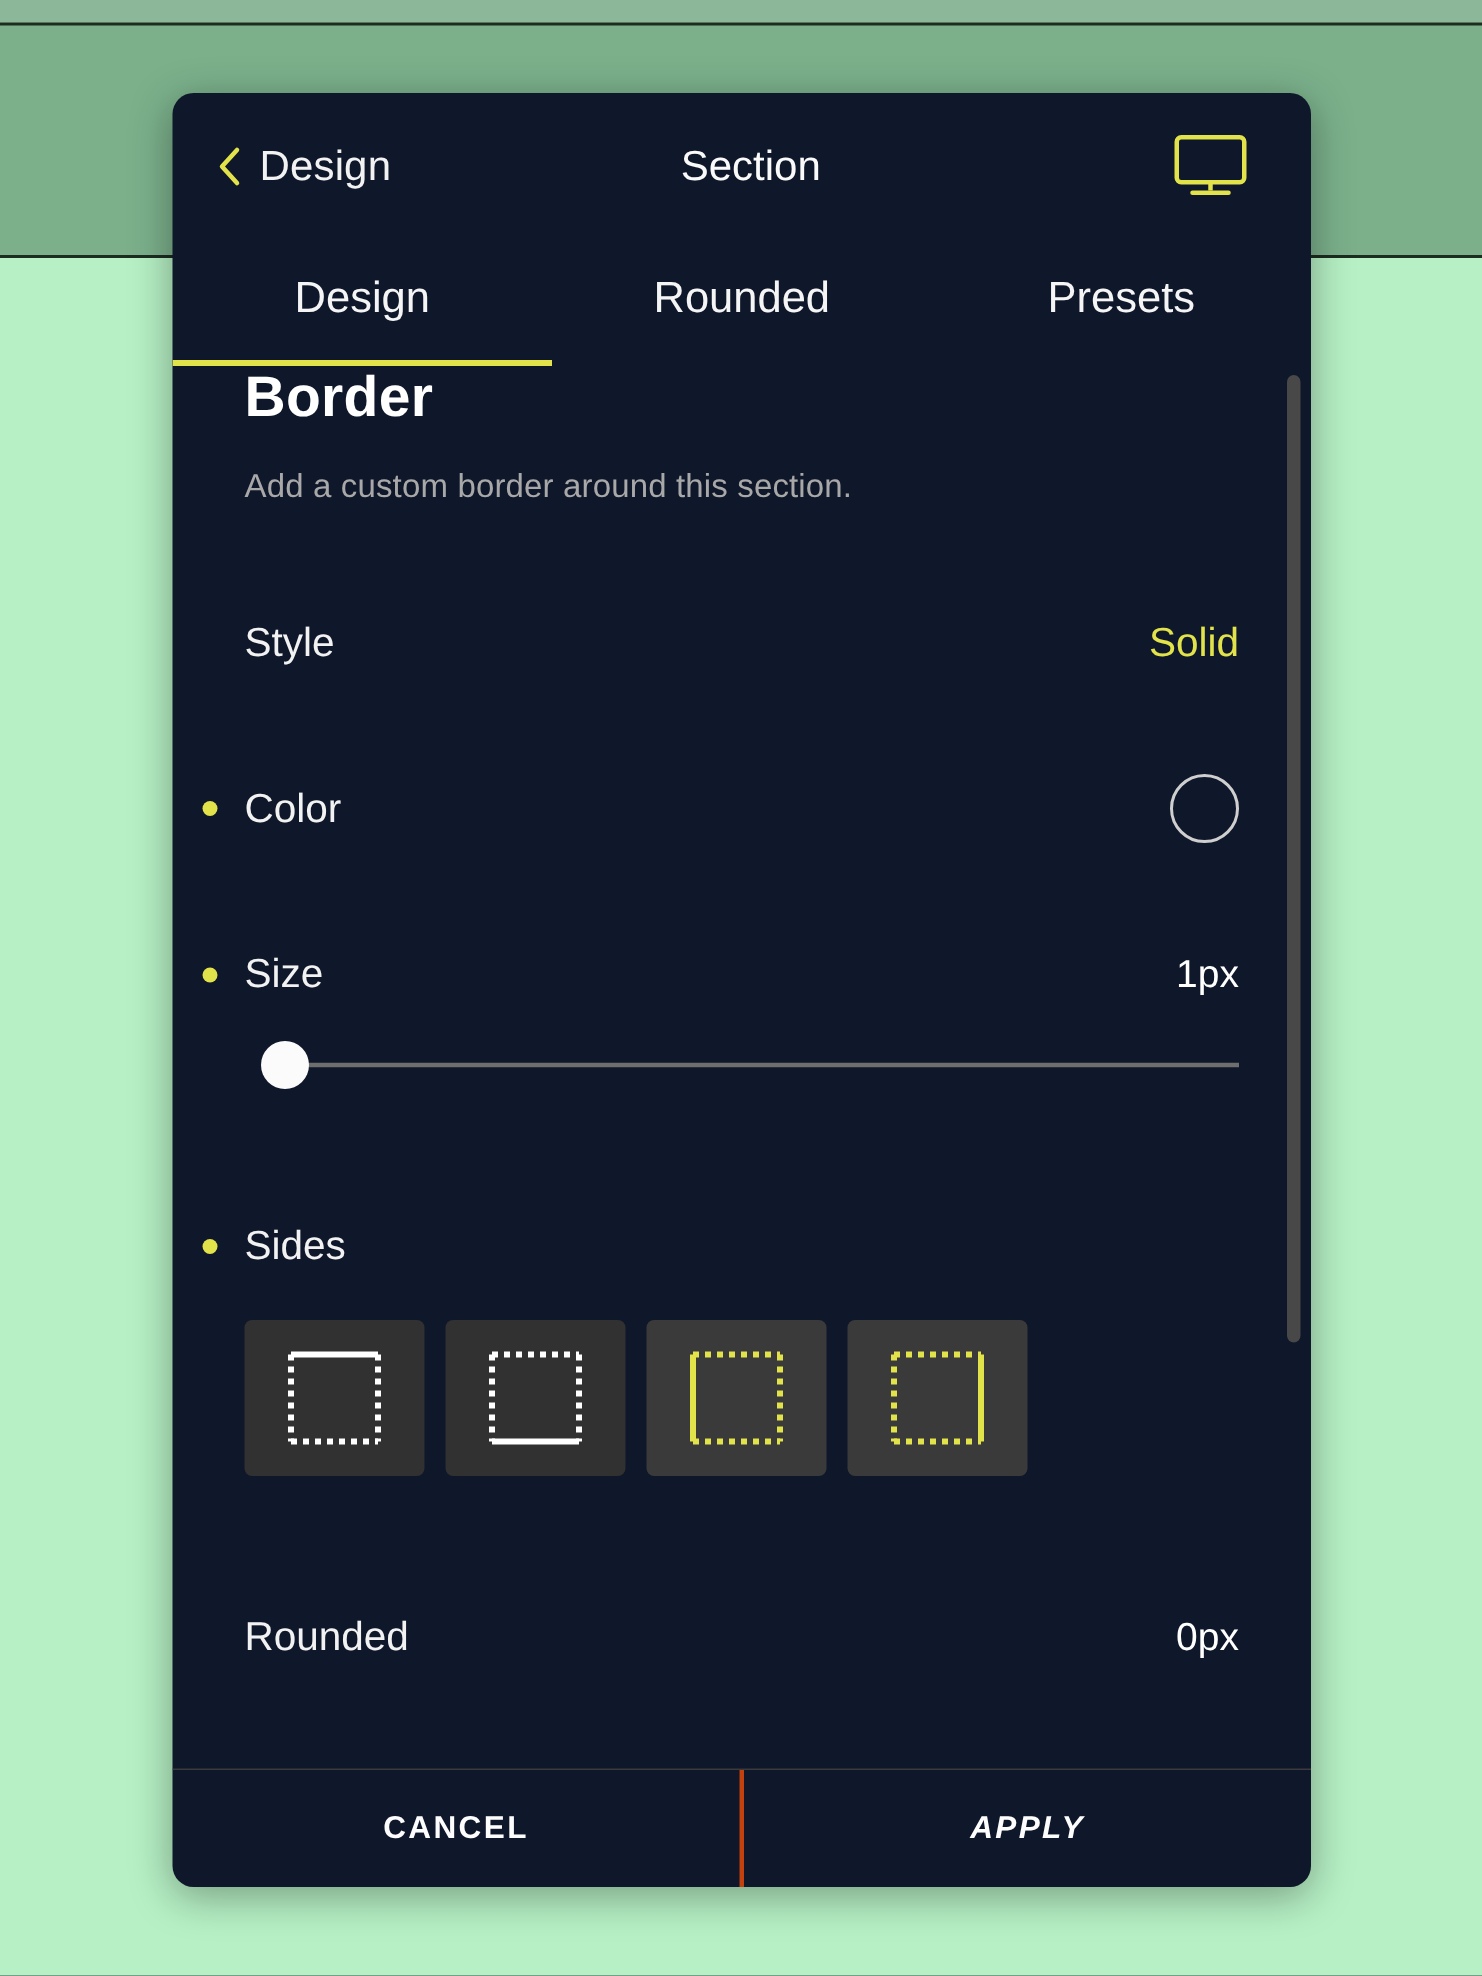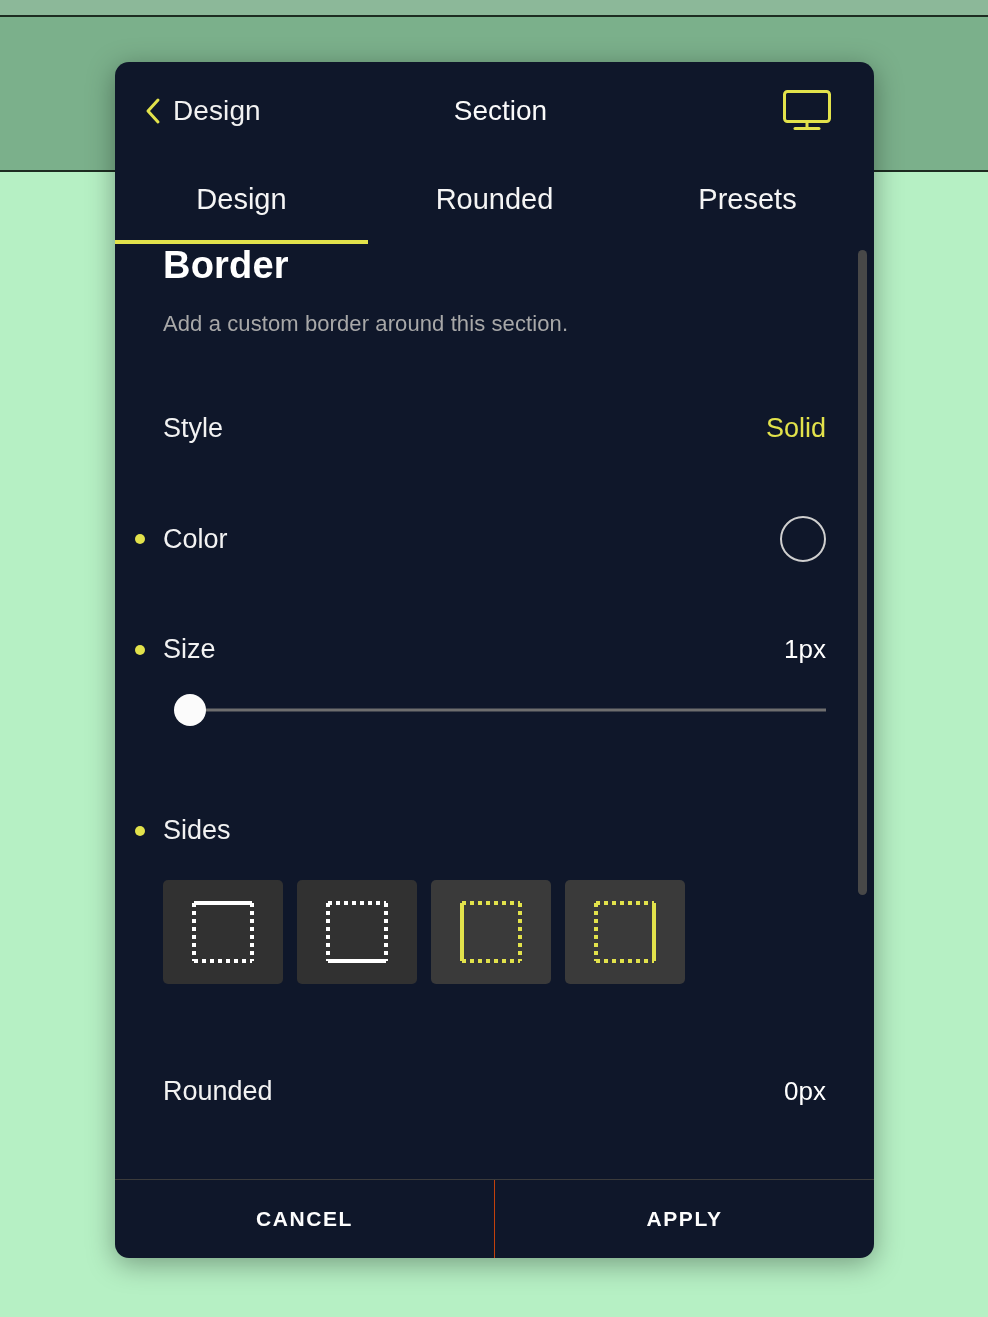--- a/index.html
+++ b/index.html
@@ -283,21 +283,22 @@
     display: flex;
     align-items: center;
     justify-content: center;
     color: #fdfdfd;
     font-size: 21px;
     font-weight: 700;
     letter-spacing: 1.6px;
     cursor: pointer;
   }
   .footer-btn + .footer-btn {
-    border-left: 1px solid #c2410c;
+    border-left: 3px solid #c2410c;
+    font-style: italic;
   }
 </style>
 </head>
 <body>
 
 <div id="page-bg">
   <div id="bg-strip-above"></div>
   <div id="bg-band-top"></div>
 </div>
 

